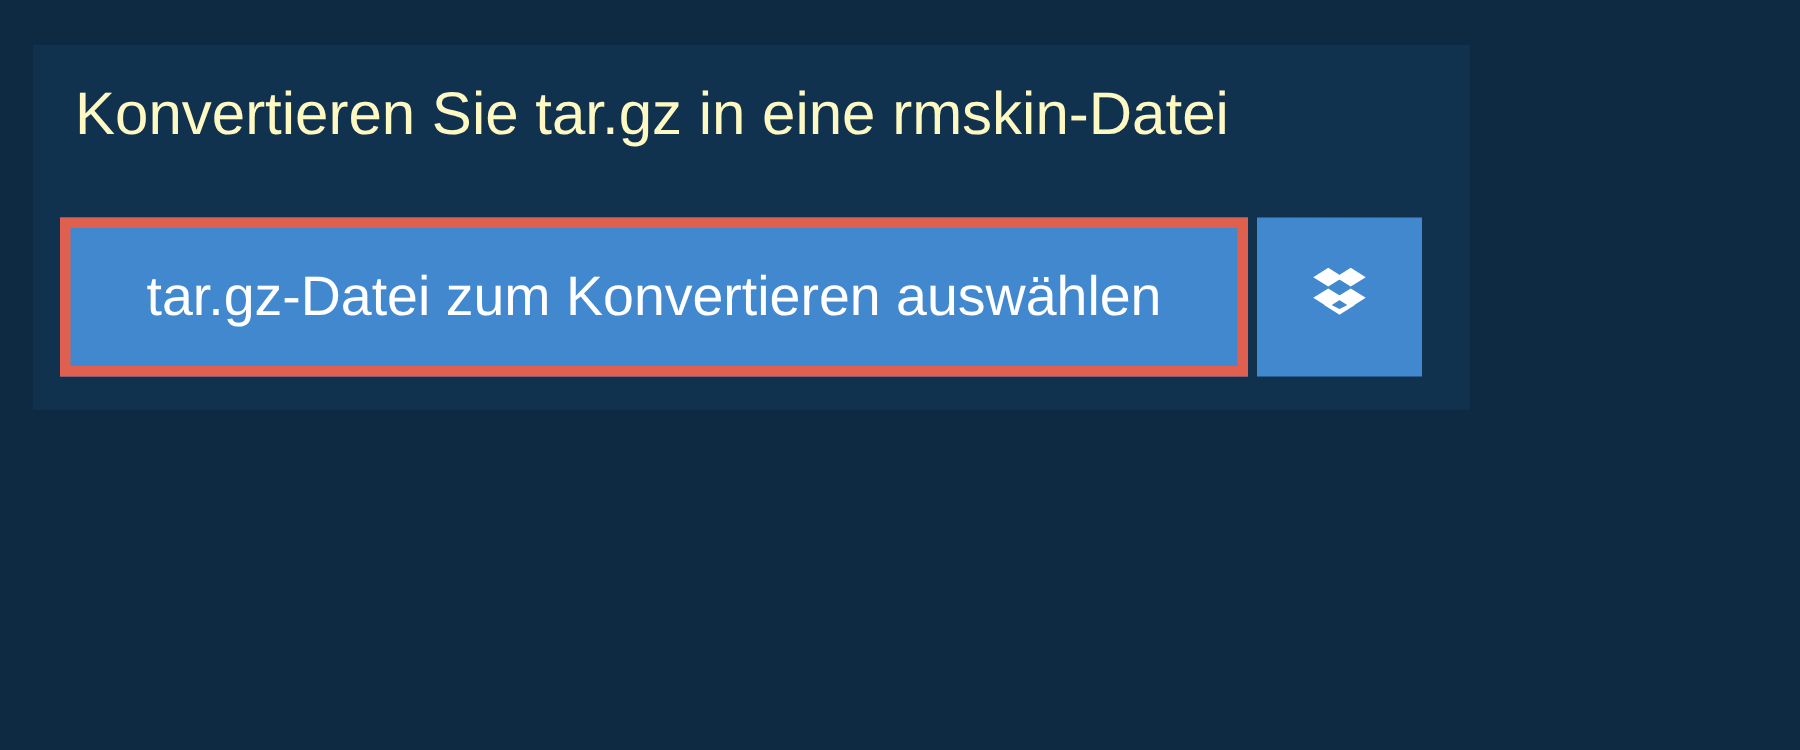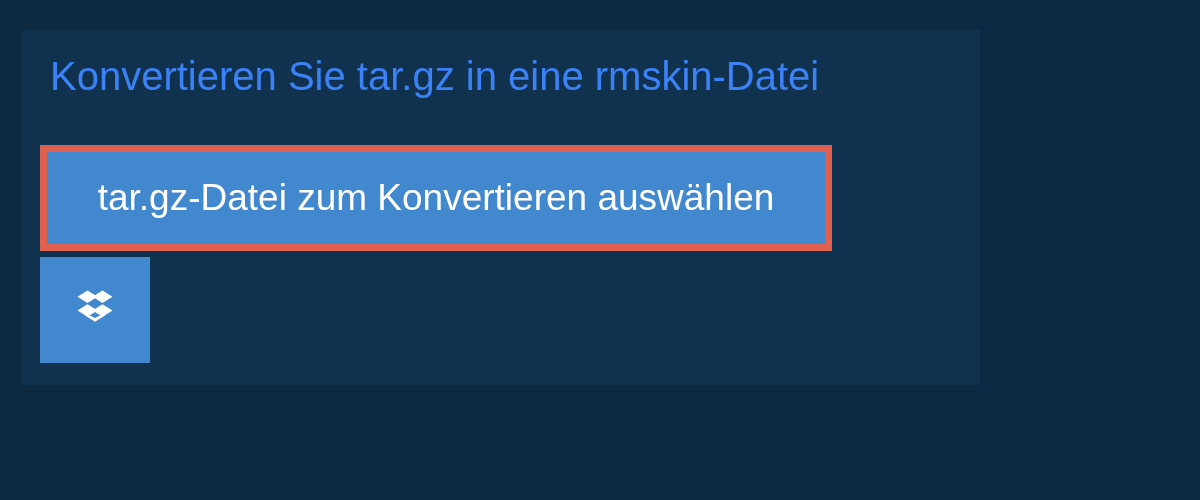--- a/index.html
+++ b/index.html
@@ -16,30 +16,29 @@
     }
     .panel {
       position: absolute;
       left: 22px;
       top: 30px;
       width: 958px;
       background: #11324f;
     }
     .title-bar {
       padding: 24px 28px;
-      color: #3b82f6;
+      color: #fef9c3;
       font-size: 40px;
       font-weight: 400;
     }
     .upload-row {
       display: flex;
       gap: 6px;
       padding: 22px 18px;
-      align-items: flex-start;
-      flex-direction: column;
+      align-items: center;
     }
     .file-select-button {
       flex: 0 0 auto;
       width: 792px;
       height: 106px;
       background: #4288cf;
       border: 7px solid #e0604f;
       color: #ffffff;
       font-size: 37px;
       font-weight: 400;

